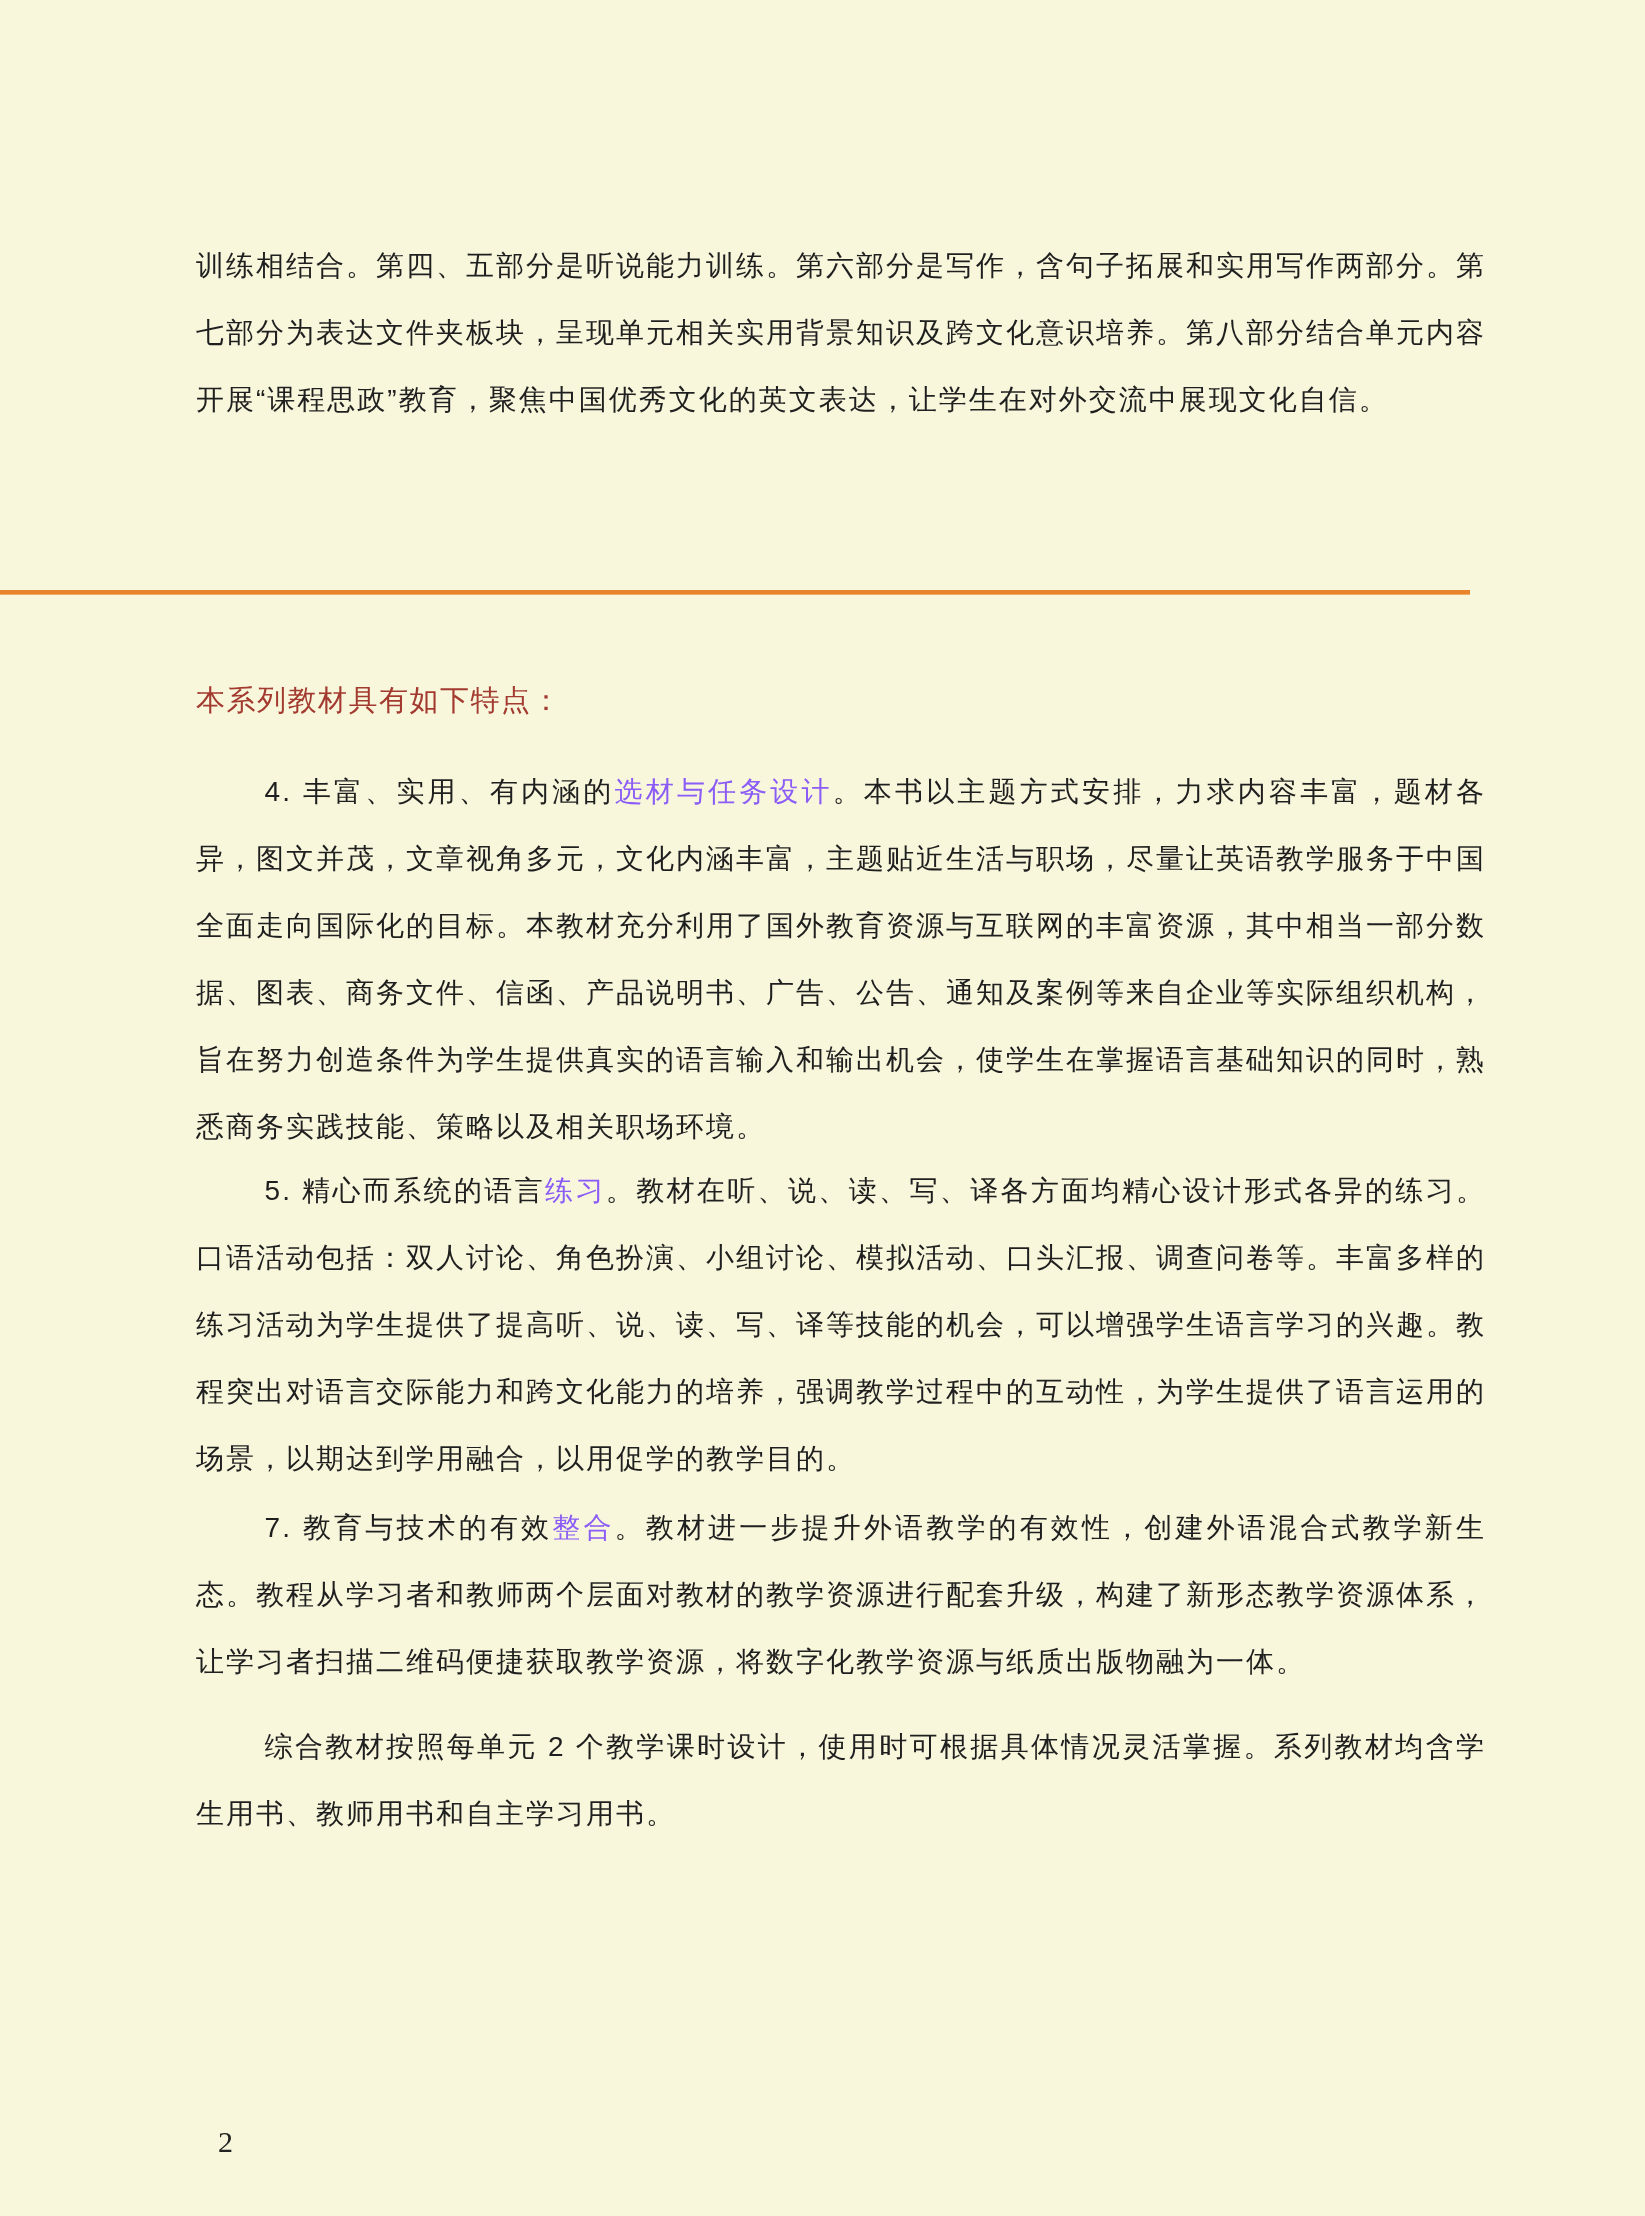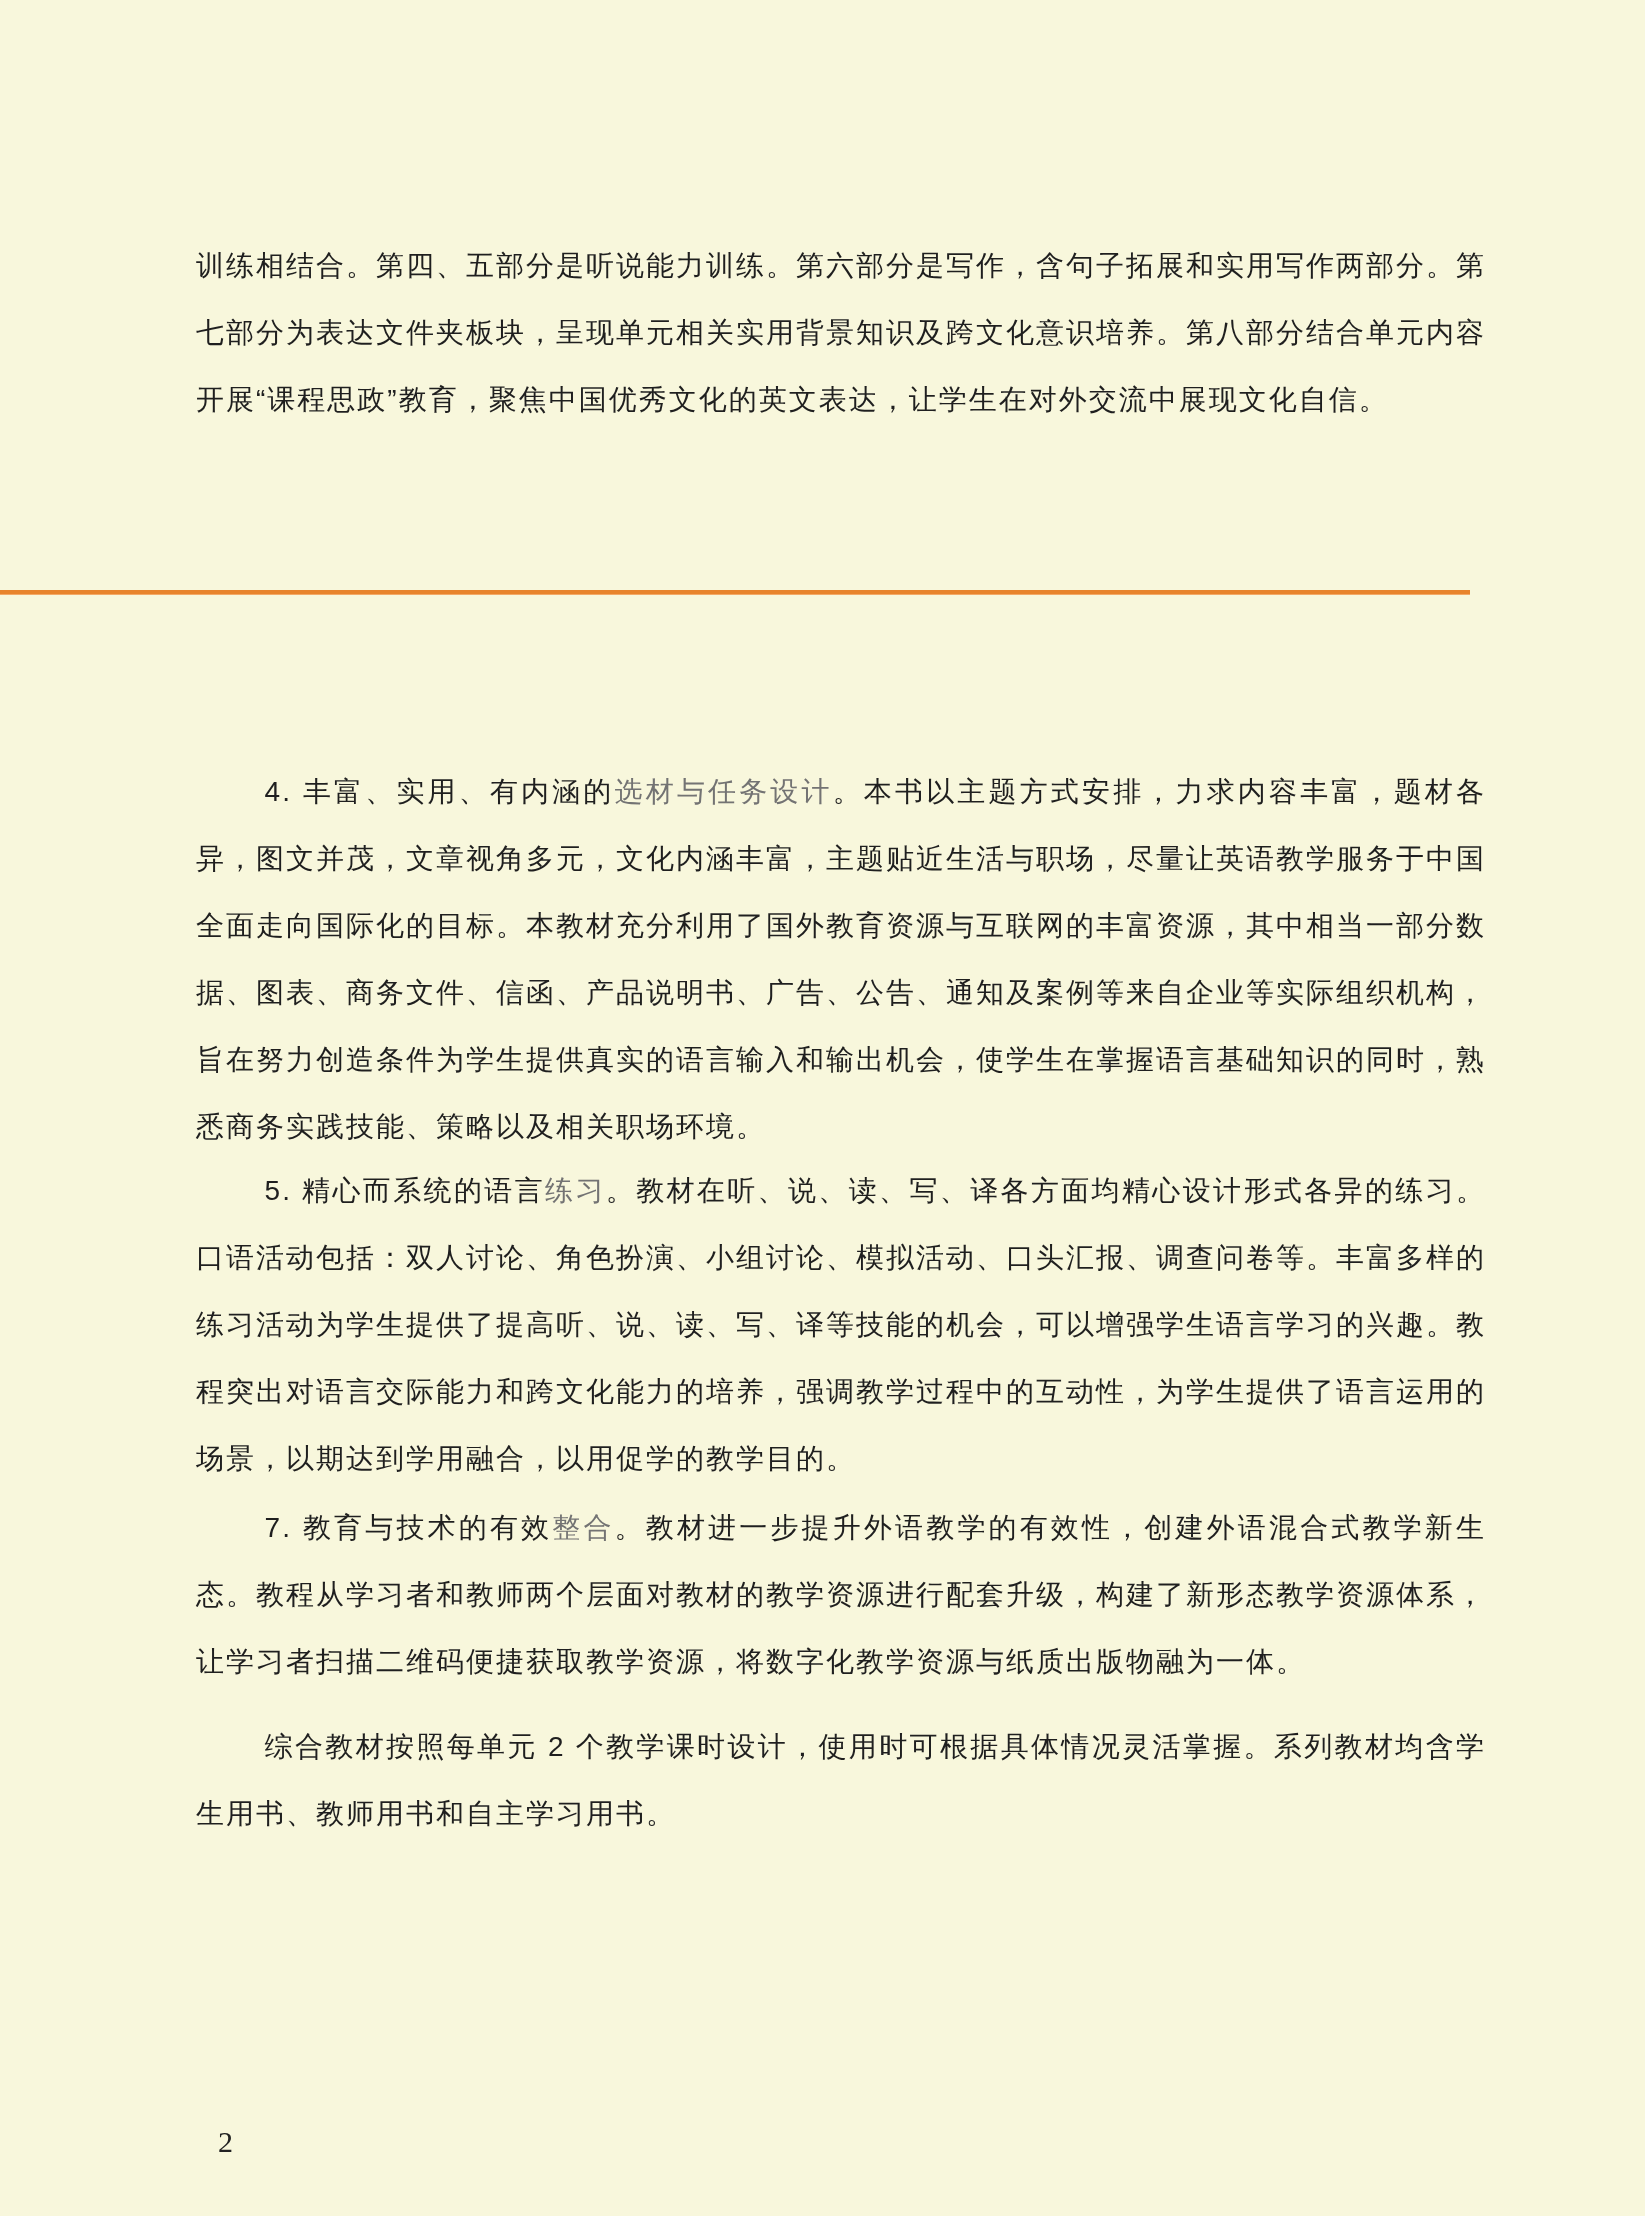--- a/index.html
+++ b/index.html
@@ -18,21 +18,21 @@
     width: 1290px;
     margin: 0;
     font-size: 28px;
     font-weight: 300;
     line-height: 67px;
     letter-spacing: 2px;
     text-align: justify;
     text-justify: inter-ideograph;
   }
   .indent { text-indent: 2.45em; }
-  .hl { color: #737373; }
+  .hl { color: #8b5cf6; }
   .divider {
     position: absolute;
     left: 0;
     top: 590px;
     width: 1470px;
     height: 3.5px;
     background: #E8842C;
     border-bottom: 1.5px solid #F3A967;
   }
   .heading {
@@ -56,20 +56,21 @@
 </style>
 </head>
 <body>
 
 <div class="page">
 
   <p class="para" style="top: 232px;">训练相结合。第四、五部分是听说能力训练。第六部分是写作，含句子拓展和实用写作两部分。第七部分为表达文件夹板块，呈现单元相关实用背景知识及跨文化意识培养。第八部分结合单元内容开展“课程思政”教育，聚焦中国优秀文化的英文表达，让学生在对外交流中展现文化自信。</p>
 
   <div class="divider"></div>
 
+  <h2 class="heading">本系列教材具有如下特点：</h2>
 
   <p class="para indent" style="top: 758px;"><span>4. 丰富、实用、有内涵的</span><span class="hl">选材与任务设计</span><span>。本书以主题方式安排，力求内容丰富，题材各异，图文并茂，文章视角多元，文化内涵丰富，主题贴近生活与职场，尽量让英语教学服务于中国全面走向国际化的目标。本教材充分利用了国外教育资源与互联网的丰富资源，其中相当一部分数据、图表、商务文件、信函、产品说明书、广告、公告、通知及案例等来自企业等实际组织机构，旨在努力创造条件为学生提供真实的语言输入和输出机会，使学生在掌握语言基础知识的同时，熟悉商务实践技能、策略以及相关职场环境。</span></p>
 
   <p class="para indent" style="top: 1157px;"><span>5. 精心而系统的语言</span><span class="hl">练习</span><span>。教材在听、说、读、写、译各方面均精心设计形式各异的练习。口语活动包括：双人讨论、角色扮演、小组讨论、模拟活动、口头汇报、调查问卷等。丰富多样的练习活动为学生提供了提高听、说、读、写、译等技能的机会，可以增强学生语言学习的兴趣。教程突出对语言交际能力和跨文化能力的培养，强调教学过程中的互动性，为学生提供了语言运用的场景，以期达到学用融合，以用促学的教学目的。</span></p>
 
   <p class="para indent" style="top: 1494px;"><span>7. 教育与技术的有效</span><span class="hl">整合</span><span>。教材进一步提升外语教学的有效性，创建外语混合式教学新生态。教程从学习者和教师两个层面对教材的教学资源进行配套升级，构建了新形态教学资源体系，让学习者扫描二维码便捷获取教学资源，将数字化教学资源与纸质出版物融为一体。</span></p>
 
   <p class="para indent" style="top: 1713px;">综合教材按照每单元 2 个教学课时设计，使用时可根据具体情况灵活掌握。系列教材均含学生用书、教师用书和自主学习用书。</p>
 
   <div class="page-number">2</div>

